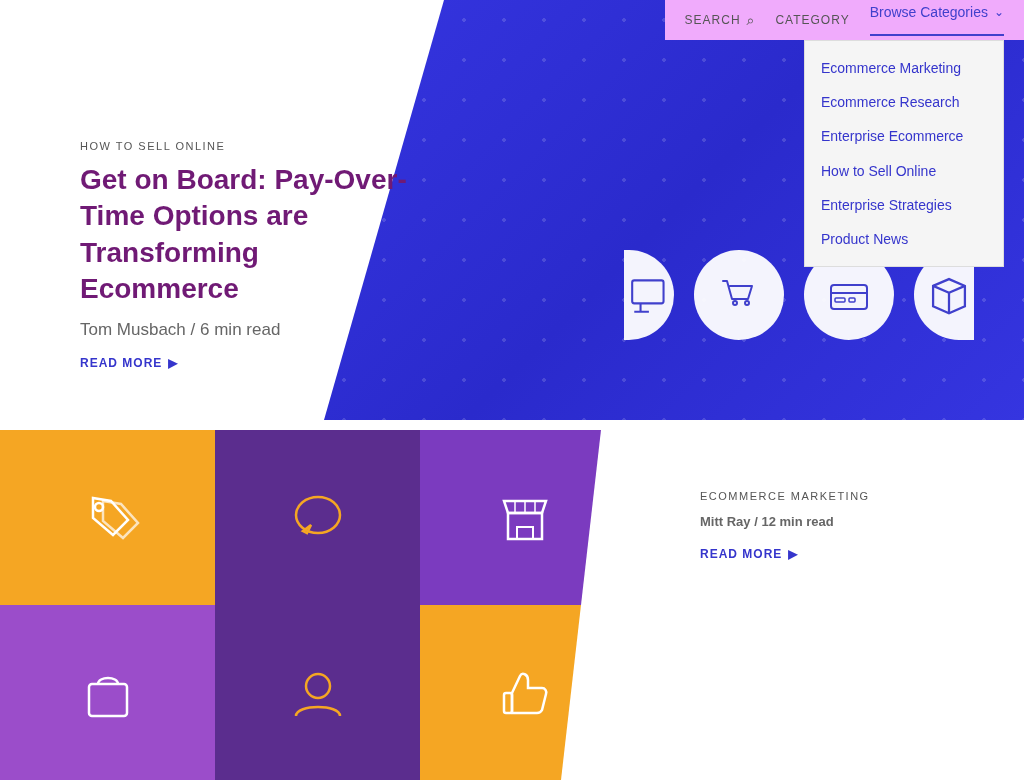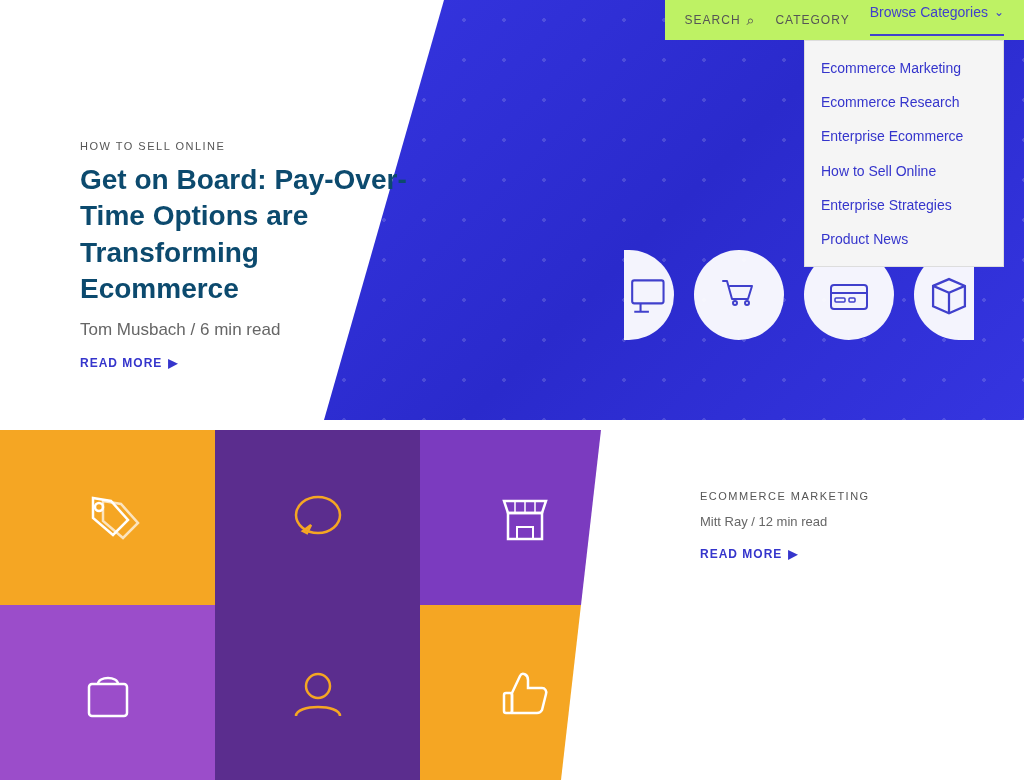--- a/index.html
+++ b/index.html
@@ -7,21 +7,21 @@
 
     
     .header-nav {
       position: absolute;
       top: 0;
       right: 0;
       display: flex;
       align-items: center;
       padding: 8px 20px;
       z-index: 100;
-      background: #bef264;
+      background: #f0abfc;
       gap: 20px;
       height: 40px;
     }
     .search-area {
       display: flex;
       align-items: center;
       gap: 6px;
       font-size: 12px;
       letter-spacing: 1px;
       color: #555;
@@ -119,21 +119,21 @@
     .article-category {
       font-size: 11px;
       letter-spacing: 1.5px;
       text-transform: uppercase;
       color: #555;
       margin-bottom: 10px;
     }
     .article-title {
       font-size: 28px;
       font-weight: bold;
-      color: #0c4a6e;
+      color: #701a75;
       line-height: 1.3;
       margin-bottom: 12px;
     }
     .article-meta {
       font-size: 17px;
       color: #666;
       margin-bottom: 16px;
     }
     .read-more-link {
       font-size: 12px;
@@ -244,20 +244,21 @@
       font-size: 26px;
       font-weight: bold;
       color: #111;
       line-height: 1.3;
       margin-bottom: 14px;
     }
     .second-meta {
       font-size: 13px;
       color: #666;
       margin-bottom: 18px;
+      font-weight: bold;
     }
     .second-read-more {
       font-size: 12px;
       color: #3535cc;
       letter-spacing: 1px;
       text-transform: uppercase;
       font-weight: bold;
       cursor: pointer;
       display: flex;
       align-items: center;

